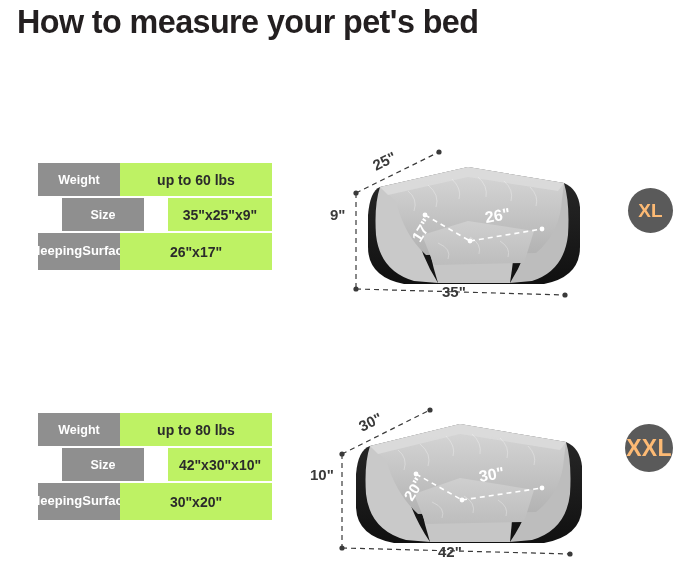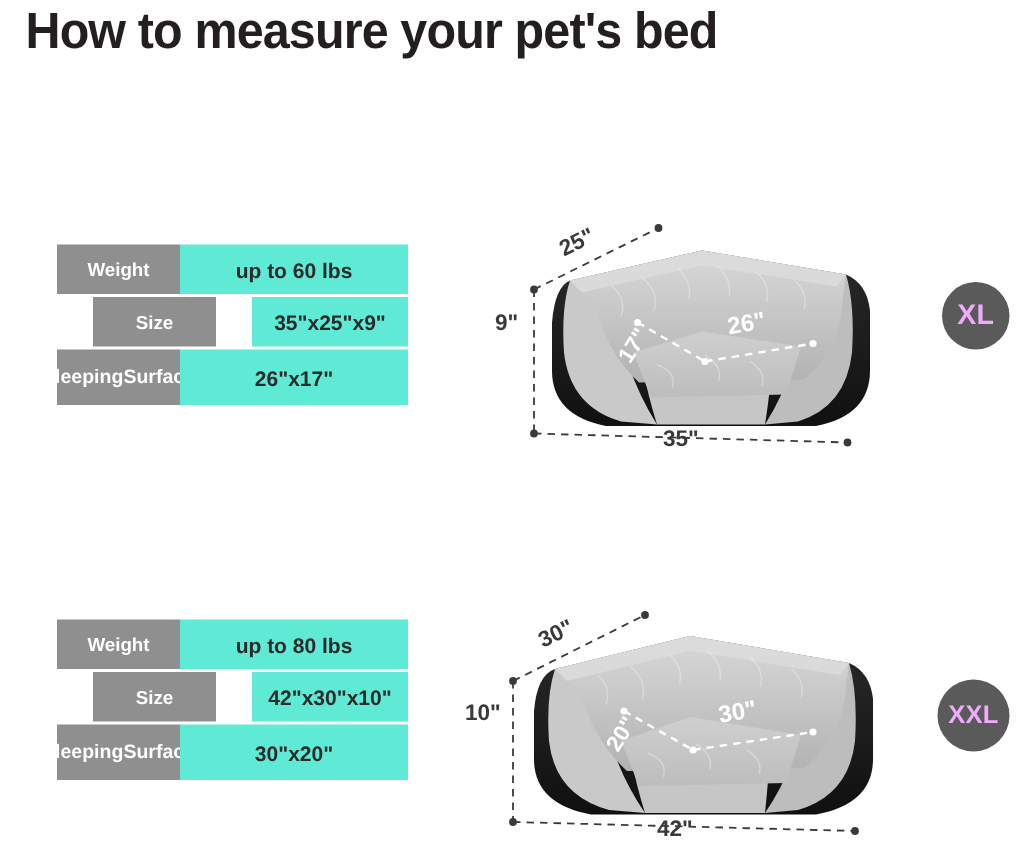--- a/index.html
+++ b/index.html
@@ -50,21 +50,21 @@
     display: flex;
     align-items: center;
     justify-content: center;
     text-align: center;
     line-height: 1.12;
     padding: 16px 2px;
     box-sizing: border-box;
   }
   .spec-table .value-cell {
     flex: 1;
-    background: #5eead4;
+    background: #bef264;
     color: #2b2b2b;
     font-size: 14px;
     font-weight: bold;
     display: flex;
     align-items: center;
     justify-content: center;
     text-align: right;
     box-sizing: border-box;
   }
   .row-weight .label-cell, .row-weight .value-cell { height: 33px; }
@@ -82,36 +82,36 @@
   #bed-xl  { left: 318px; top: 95px;  width: 300px; height: 210px; }
   #bed-xxl { left: 308px; top: 350px; width: 310px; height: 212px; }
 
   .bed-svg { display: block; width: 100%; height: 100%; }
 
   
   .size-badge {
     position: absolute;
     border-radius: 50%;
     background: #5a5a5a;
-    color: #f0abfc;
+    color: #fdba74;
     display: flex;
     align-items: center;
     justify-content: center;
     font-weight: bold;
     letter-spacing: 0.2px;
   }
   #badge-xl {
     left: 628px; top: 188px;
     width: 45px; height: 45px;
     font-size: 19px;
   }
   #badge-xxl {
-    left: 625px; top: 453px;
+    left: 625px; top: 424px;
     width: 48px; height: 48px;
-    font-size: 17px;
+    font-size: 23px;
   }
 
   
   .dim-dark { fill: #3a3a3a; font-family: "Liberation Sans", sans-serif; font-weight: bold; }
   .dim-light { fill: #ffffff; font-family: "Liberation Sans", sans-serif; font-weight: bold; }
 </style>
 </head>
 <body>
 
 <div class="page-title">How to measure your pet's bed</div>

